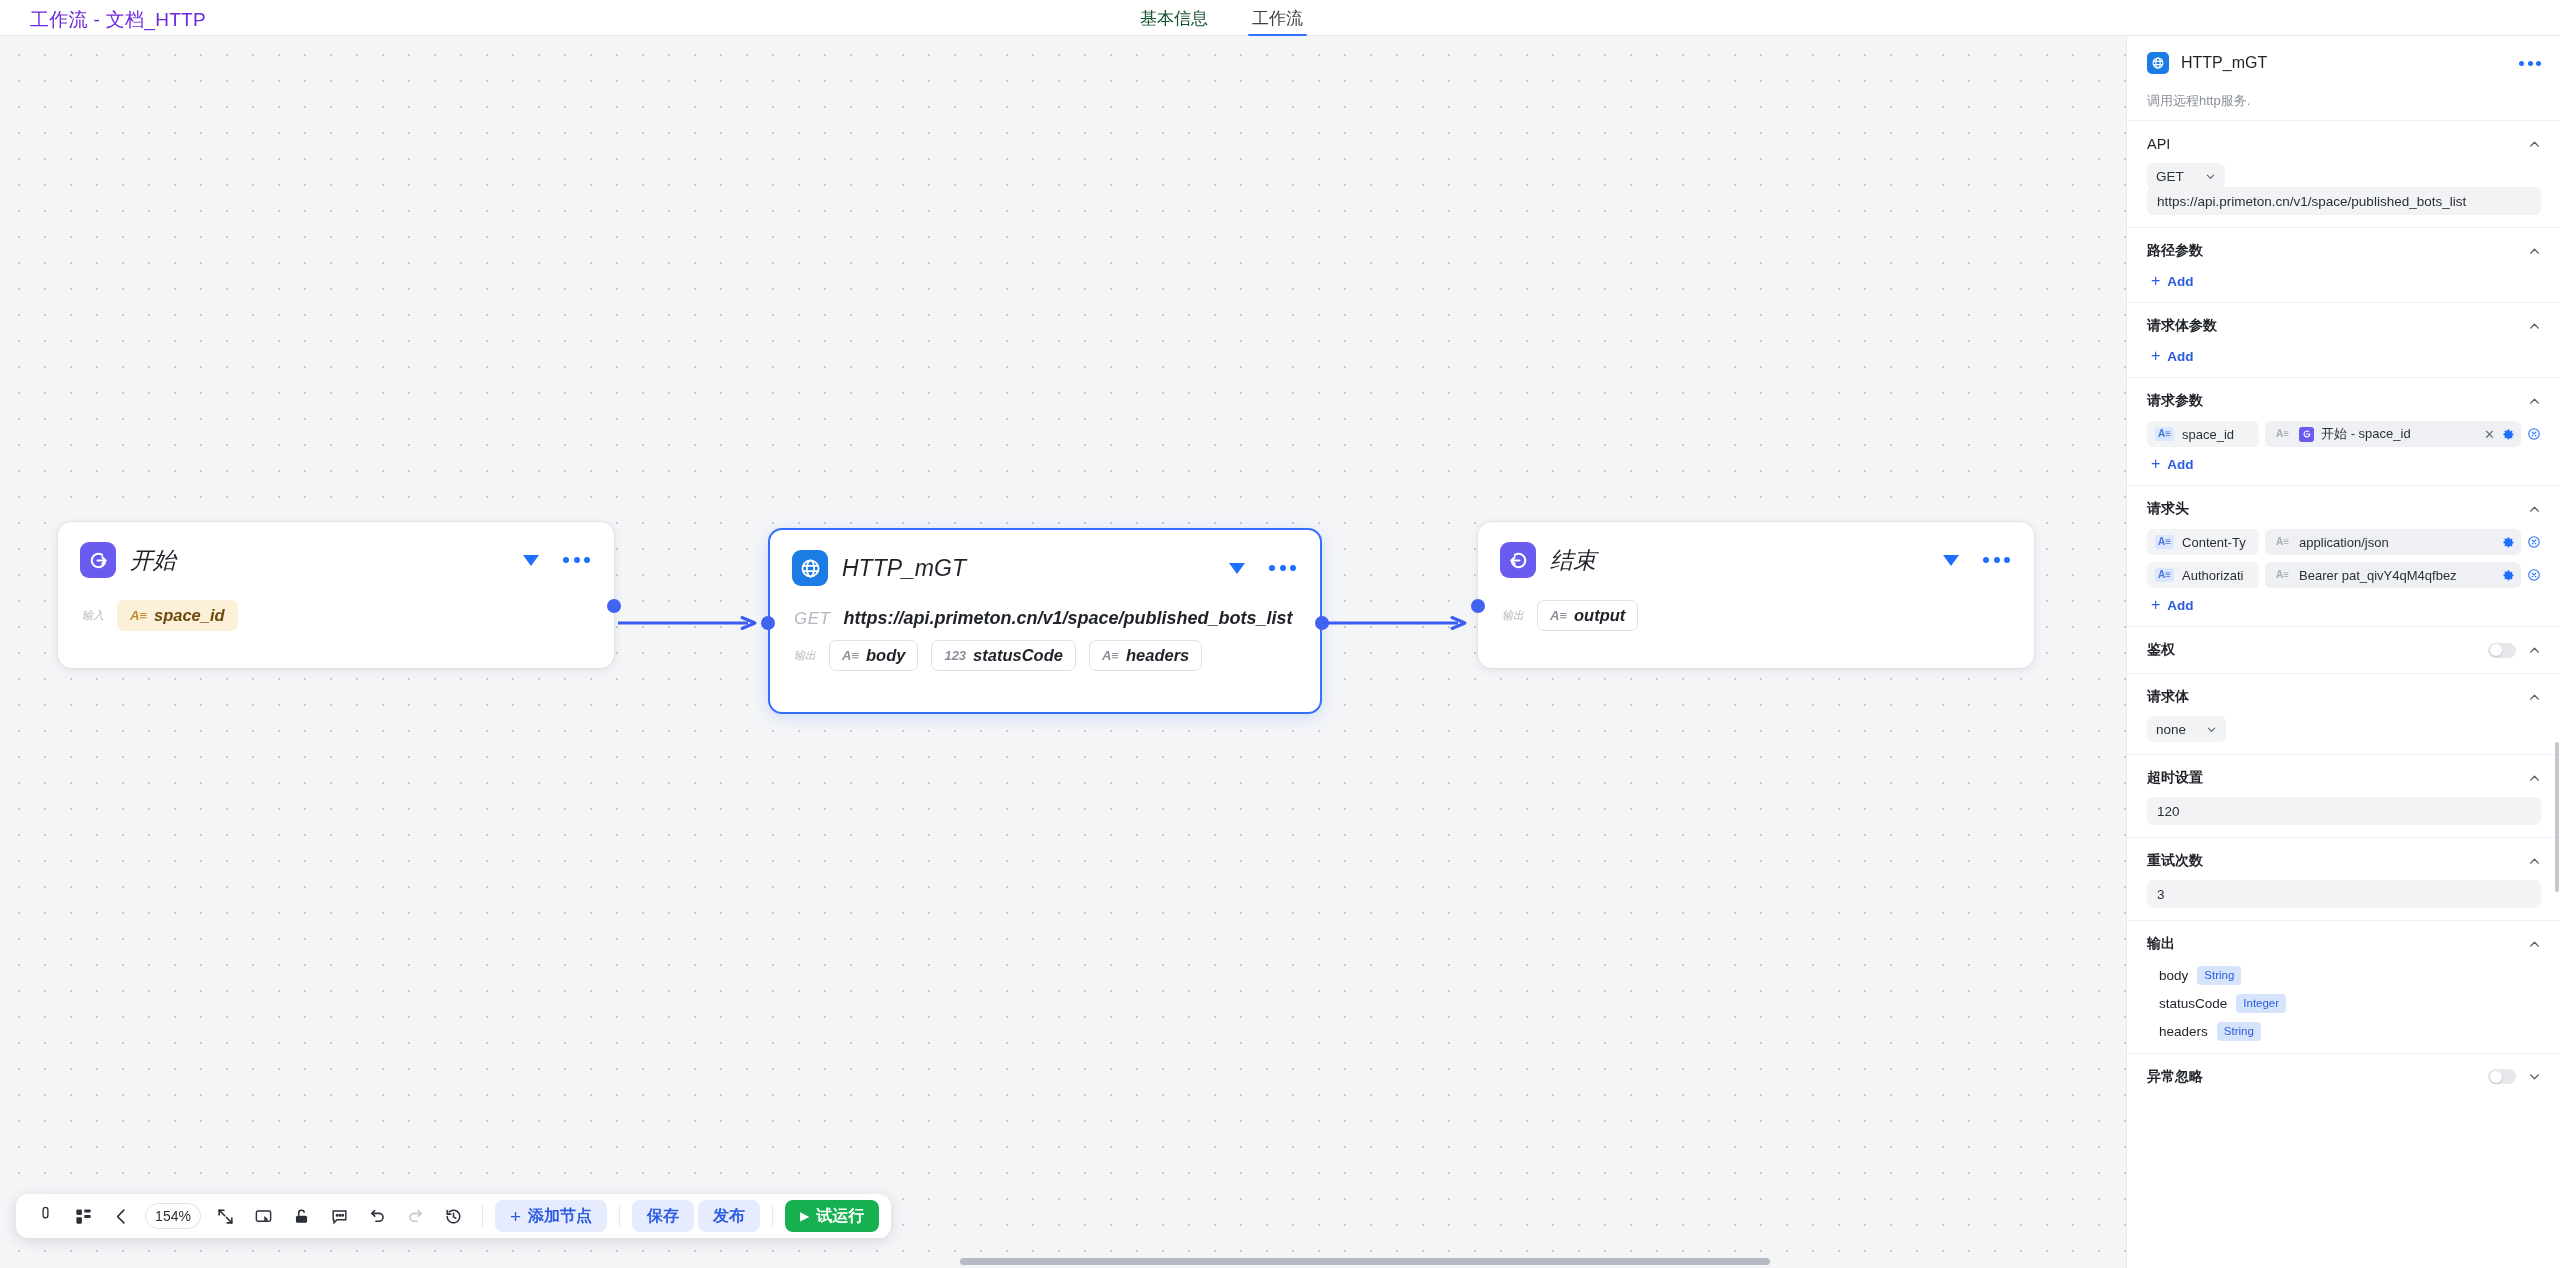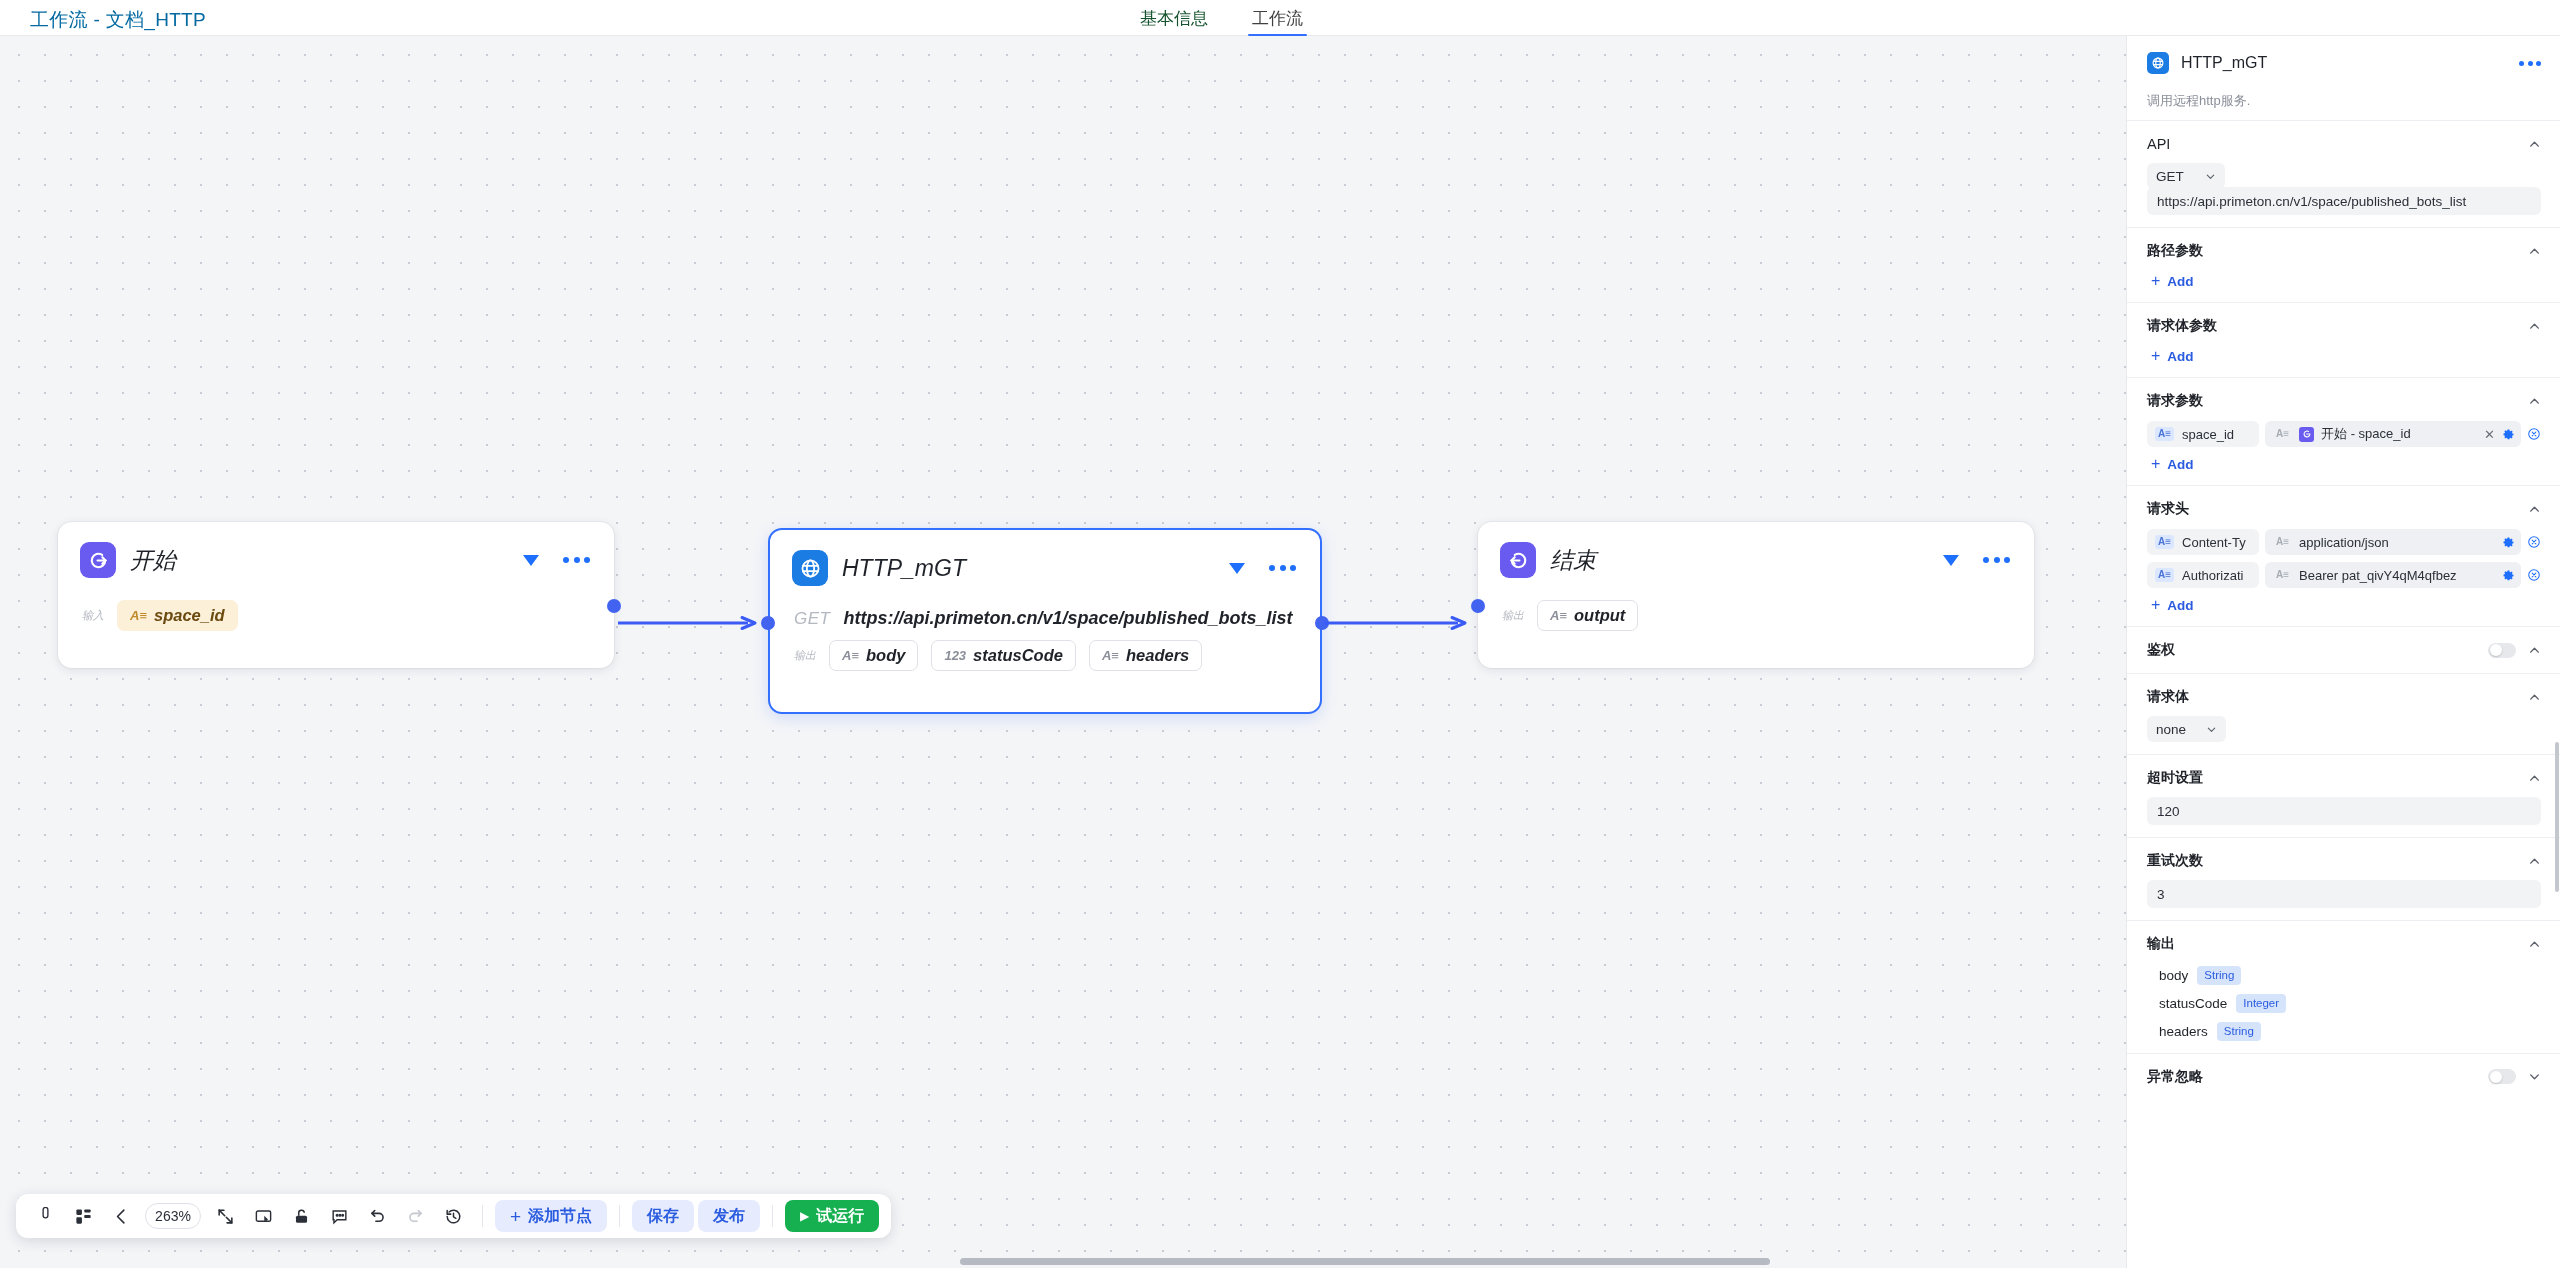--- a/index.html
+++ b/index.html
@@ -11,21 +11,21 @@
   .app { position: relative; width: 2560px; height: 1268px; }
 
   
   .topbar {
     position: absolute; top: 0; left: 0; width: 2560px; height: 36px;
     background: #ffffff; border-bottom: 1px solid #e8e8ed;
     display: flex; align-items: center;
   }
   .topbar-title {
     position: absolute; left: 30px; top: 7px;
-    font-size: 19px; color: #0369a1; letter-spacing: .3px;
+    font-size: 19px; color: #6d28d9; letter-spacing: .3px;
   }
   .tabs {
     position: absolute; left: 1140px; top: 0; height: 36px;
     display: flex; gap: 44px; align-items: center;
   }
   .tab {
     font-size: 17px; color: #14532d; cursor: pointer;
     height: 36px; display: flex; align-items: center; position: relative;
   }
   .tab.active { color: #404040; }
@@ -398,21 +398,21 @@
         <rect x="13" y="3" width="8" height="4" rx="1.2"></rect>
         <rect x="13" y="10" width="8" height="4" rx="1.2"></rect>
         <rect x="3" y="13" width="7" height="8" rx="1.4"></rect>
       </svg>
     </div>
     <div class="tb-btn">
       <svg viewBox="0 0 24 24" fill="none" stroke="currentColor" stroke-width="2" stroke-linecap="round" stroke-linejoin="round">
         <path d="M15 4 7 12l8 8"></path>
       </svg>
     </div>
-    <div class="zoom-chip">263%</div>
+    <div class="zoom-chip">154%</div>
     <div class="tb-btn">
       <svg viewBox="0 0 24 24" fill="none" stroke="currentColor" stroke-width="2" stroke-linecap="round" stroke-linejoin="round">
         <path d="M4 10V4h6"></path>
           <path d="M4 4l7 7"></path>
         <path d="M20 14v6h-6"></path>
           <path d="M20 20l-7-7"></path>
       </svg>
     </div>
     <div class="tb-btn">
       <svg viewBox="0 0 24 24" fill="none" stroke="currentColor" stroke-width="1.8">

